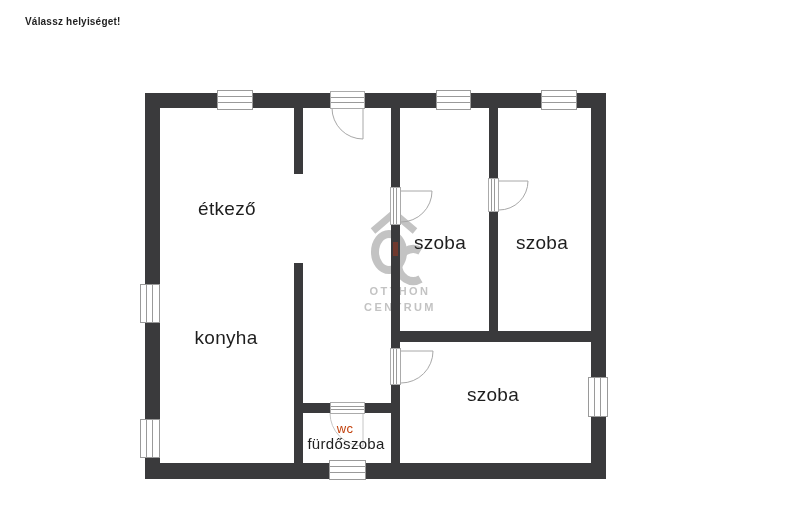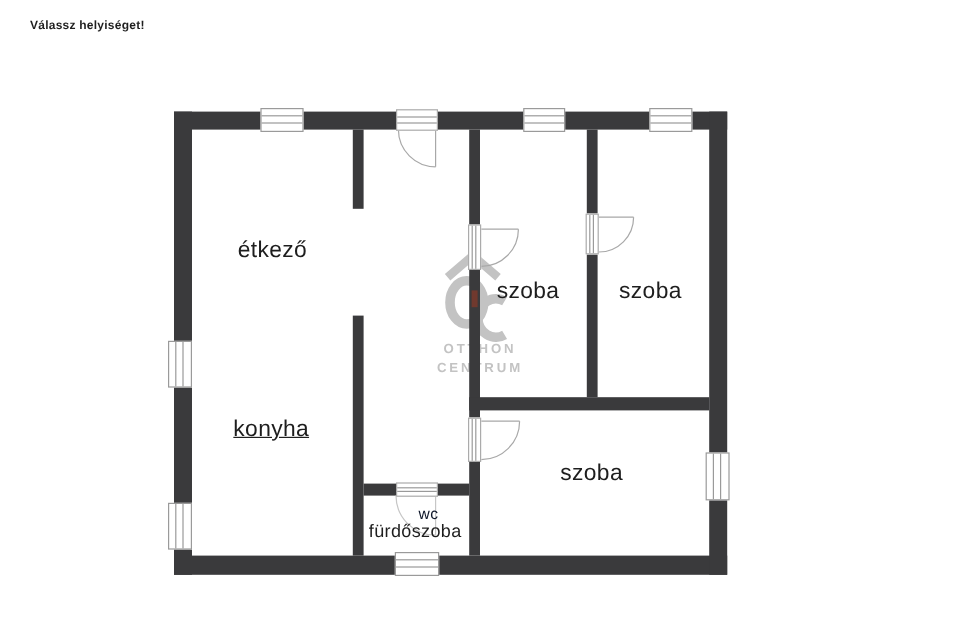--- a/index.html
+++ b/index.html
@@ -76,19 +76,19 @@
     <div class="win h" style="left: 329px; top: 460px; width: 37px; height: 20px;"></div>
     <div class="win v" style="left: 140px; top: 284px; width: 20px; height: 39px;"></div>
     <div class="win v" style="left: 140px; top: 419px; width: 20px; height: 39px;"></div>
     <div class="win v" style="left: 588px; top: 377px; width: 20px; height: 40px;"></div>
     <div class="door-frame h" style="left: 330px; top: 91px; width: 35px; height: 18px;"></div>
     <div class="door-frame v" style="left: 390px; top: 187px; width: 11px; height: 38px;"></div>
     <div class="door-frame v" style="left: 488px; top: 178px; width: 11px; height: 34px;"></div>
     <div class="door-frame v" style="left: 390px; top: 348px; width: 11px; height: 37px;"></div>
     <div class="door-frame h" style="left: 330px; top: 402px; width: 35px; height: 12px;"></div>
     <div class="room-label" style="left: 227px; top: 209px; font-size: 19px; color: rgb(30, 30, 30);">étkező</div>
-    <div class="room-label" style="left: 226px; top: 358px; font-size: 19px; color: rgb(30, 30, 30); text-decoration: underline;">konyha</div>
+    <div class="room-label" style="left: 226px; top: 338px; font-size: 19px; color: rgb(30, 30, 30);">konyha</div>
     <div class="room-label" style="left: 440px; top: 243px; font-size: 19px; color: rgb(30, 30, 30);">szoba</div>
     <div class="room-label" style="left: 542px; top: 243px; font-size: 19px; color: rgb(30, 30, 30);">szoba</div>
     <div class="room-label" style="left: 493px; top: 395px; font-size: 19px; color: rgb(30, 30, 30);">szoba</div>
-    <div class="room-label" style="left: 357px; top: 428px; font-size: 13px; color: #0f172a;">wc</div>
+    <div class="room-label" style="left: 345px; top: 428px; font-size: 13px; color: #c2410c;">wc</div>
     <div class="room-label" style="left: 346px; top: 443px; font-size: 15px; color: rgb(30, 30, 30);">fürdőszoba</div>
   </div>
 
 </body></html>

